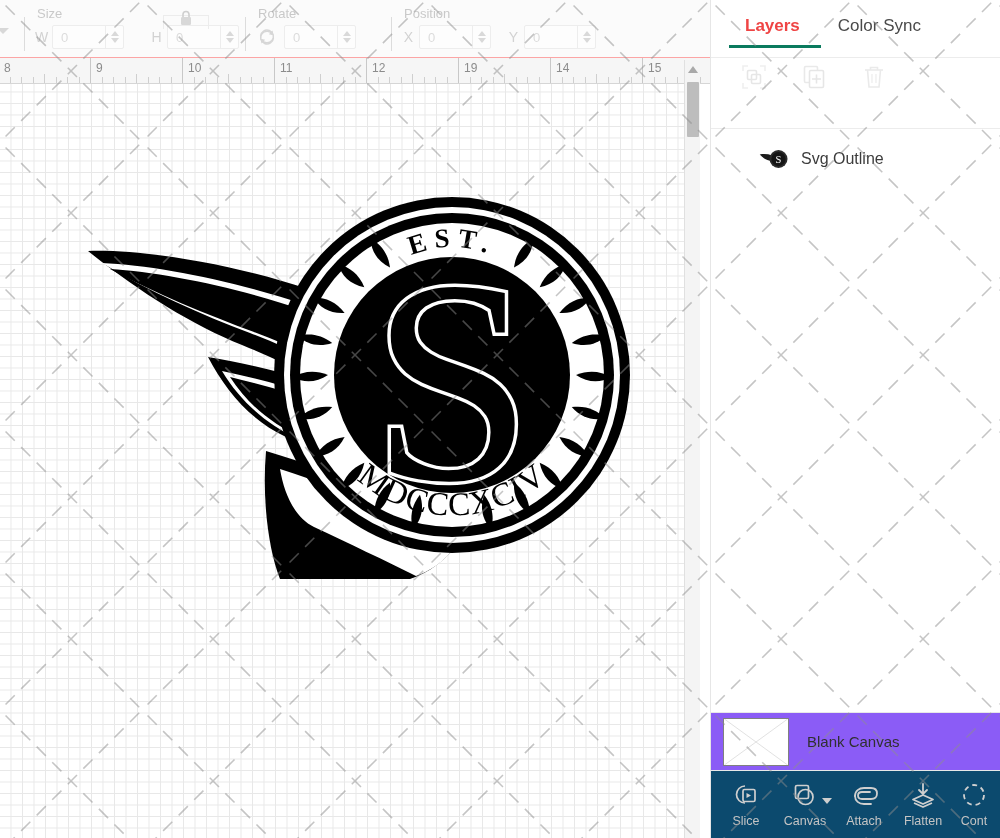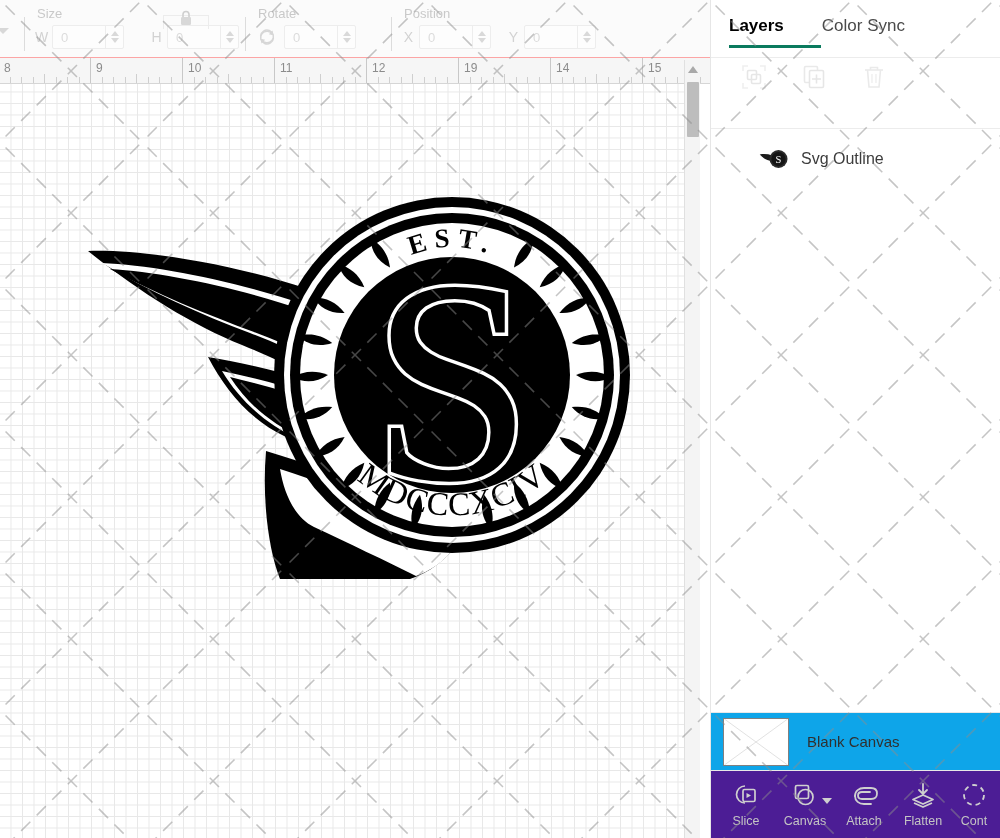--- a/index.html
+++ b/index.html
@@ -97,51 +97,51 @@
     background: #bdbdbd; border-radius: 1px;
   }
 
   
   .panel {
     position: absolute; left: 710px; top: 0; width: 290px; height: 838px;
     background: #ffffff; border-left: 1px solid #e6e6e6;
   }
   .tabs { display: flex; align-items: flex-start; padding: 16px 0 0 18px; gap: 38px; position: relative; }
   .tab { font-size: 17px; color: #4a4a4a; padding-bottom: 12px; cursor: default; }
-  .tab.active { color: #000000; font-weight: bold; }
+  .tab.active { color: #ef4444; font-weight: bold; margin-left: 16px; }
   .tab-underline { position: absolute; left: 18px; bottom: 0; width: 92px; height: 3px; background: #0a7a5e; }
   .tabs-rule { position: absolute; left: 0; top: 57px; width: 290px; height: 1px; background: #ececec; }
 
   .lp-actions { display: flex; align-items: center; gap: 34px; padding: 16px 0 0 30px; }
   .lp-actions svg { display: block; }
 
   .layer-sep { position: absolute; left: 0; top: 128px; width: 290px; height: 1px; background: #ececec; }
   .layer-row {
     position: absolute; left: 0; top: 135px; width: 290px; height: 48px;
     display: flex; align-items: center; padding-left: 48px; gap: 12px;
     background: #fff;
   }
   .layer-thumb { width: 30px; height: 30px; flex: 0 0 30px; }
   .layer-name { font-size: 16px; color: #3c3c3c; }
 
   
   .canvas-row {
     position: absolute; left: 0; bottom: 68px; width: 290px; height: 58px;
-    background: #0ea5e9; display: flex; align-items: center; padding-left: 12px; gap: 18px;
+    background: #8b5cf6; display: flex; align-items: center; padding-left: 12px; gap: 18px;
     border-top: 1px solid #e8e8e8;
   }
   .canvas-thumb {
     width: 66px; height: 48px; background: #fff; border: 1px solid #808080; position: relative;
   }
   .canvas-thumb svg { position: absolute; inset: 0; }
   .canvas-label { font-size: 15px; color: #303030; }
 
   .actionbar {
     position: absolute; left: 0; bottom: 0; width: 290px; height: 68px;
-    background: #4c1d95; border-top: 1px solid #e8e8e8;
+    background: #0c4a6e; border-top: 1px solid #e8e8e8;
     display: flex; align-items: center; justify-content: space-between;
     padding: 0 6px;
   }
   .action {
     display: flex; flex-direction: column; align-items: center; justify-content: center;
     width: 58px; gap: 4px; position: relative;
   }
   .action .alabel { font-size: 12.5px; color: #c4c4c4; white-space: nowrap; }
   .action svg { display: block; }
   .combine-caret {

